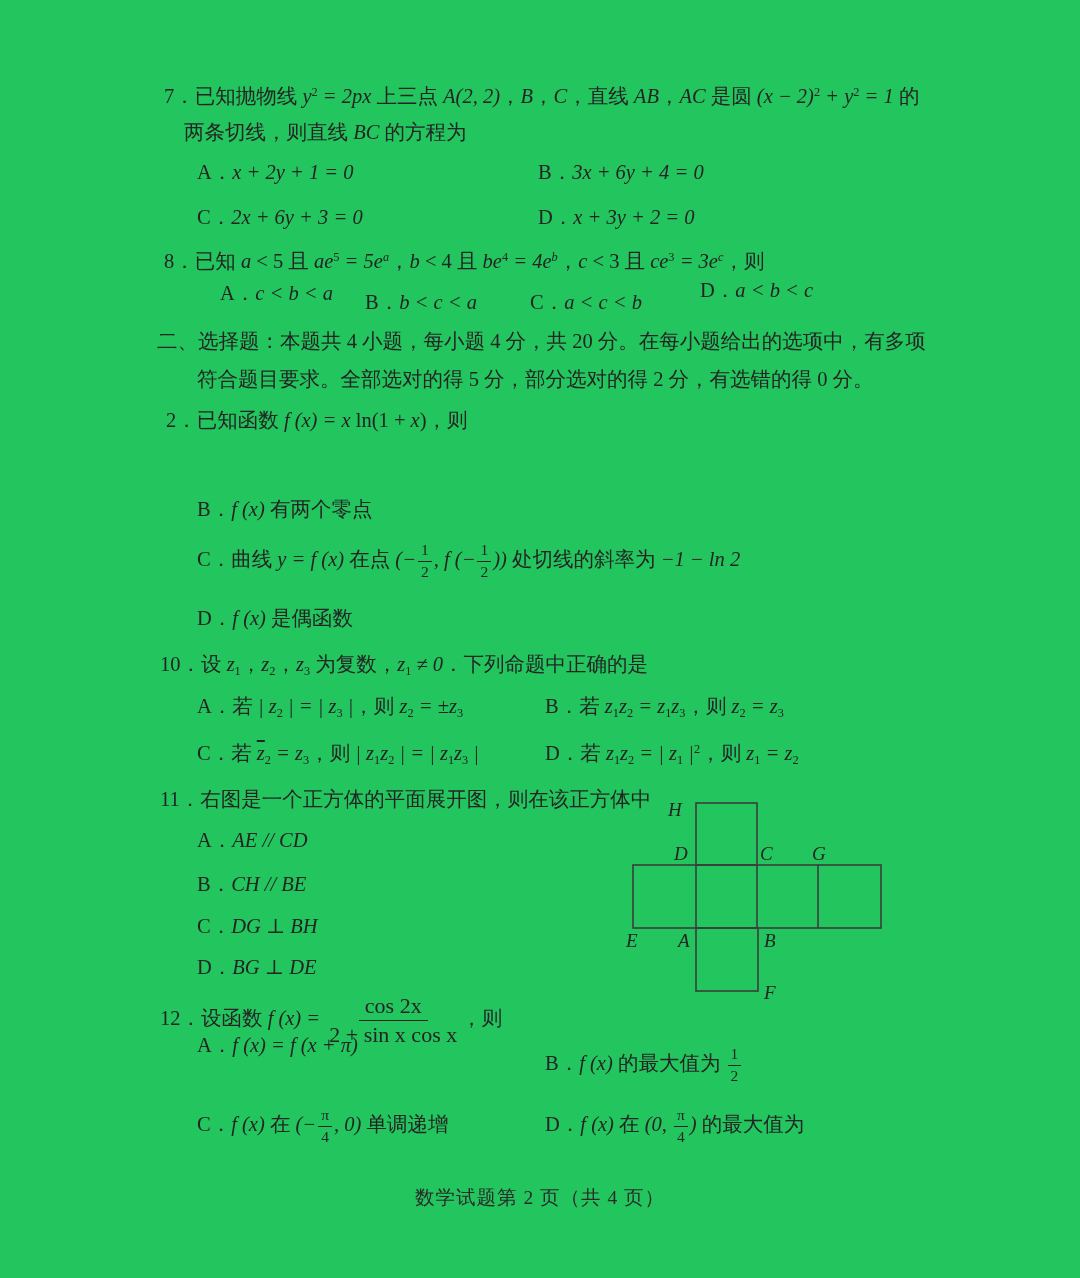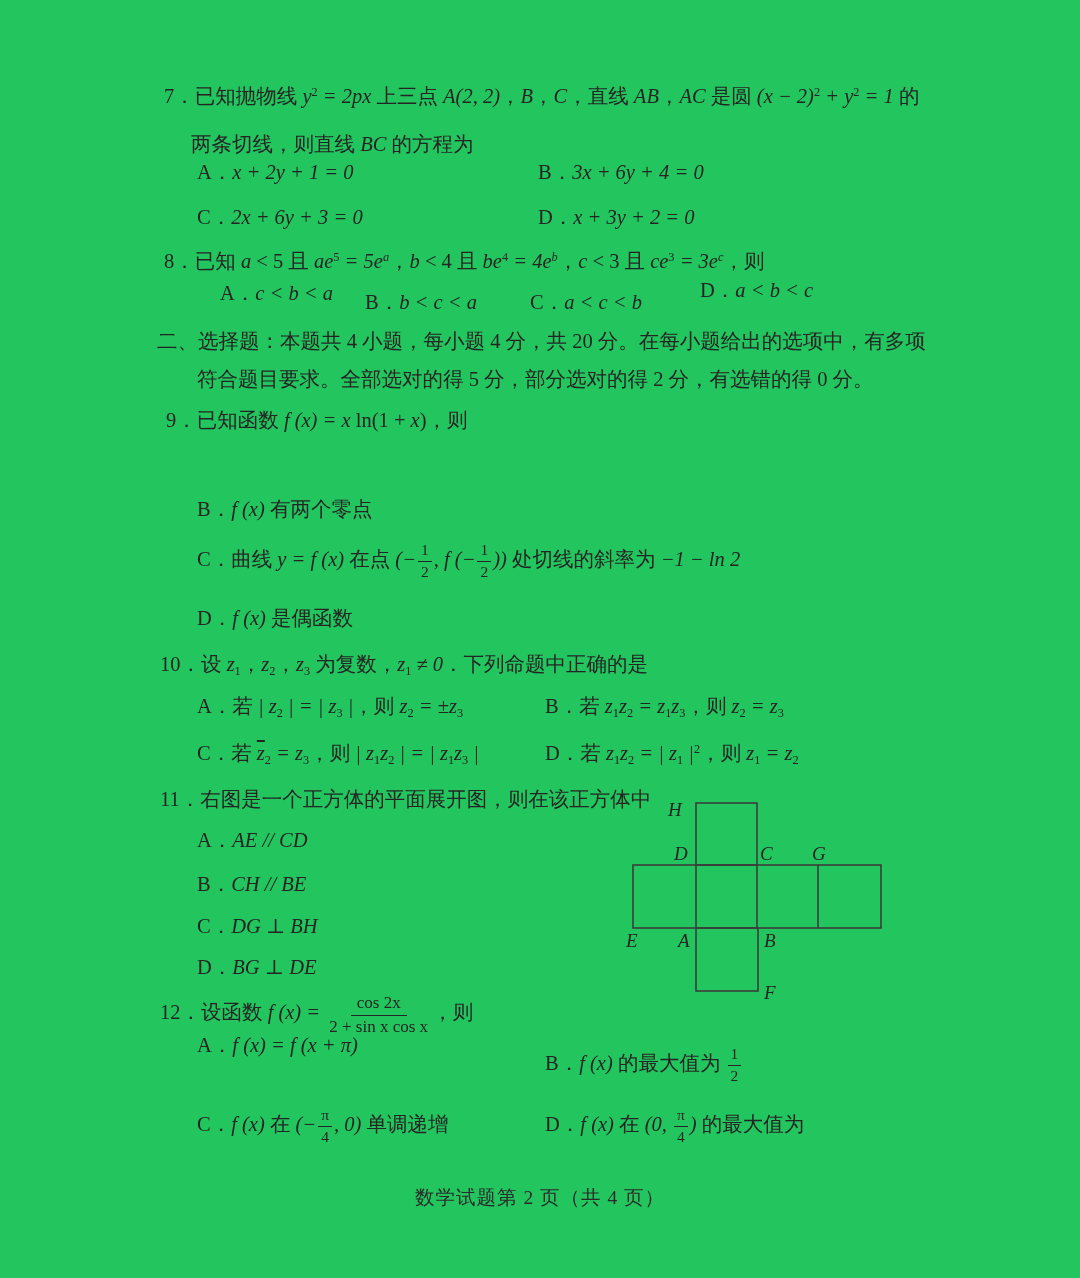--- a/index.html
+++ b/index.html
@@ -24,53 +24,53 @@
   .sub{font-size:0.6em;position:relative;top:0.30em;}
   .ol{text-decoration:overline;}
   .frac{
     display:inline-flex;flex-direction:column;align-items:center;
     vertical-align:middle;
     font-size:15.5px;line-height:1.2;
     margin:0 2px;text-align:center;
   }
   .frac .num{border-bottom:1.3px solid #242424;padding:0 3px 1px;}
   .frac .den{padding-top:1px;}
-  .frac.big{font-size:17px;line-height:1.15;margin:0 4px;}
+  .frac.big{font-size:22px;line-height:1.15;margin:0 4px;}
   .frac.big .num{padding:0 6px 2px;}
   .footer{
     position:absolute;left:0;top:1184px;width:100%;
     text-align:center;font-size:19.5px;color:#2a2a2a;
     letter-spacing:1px;
   }
   .fig{position:absolute;left:622px;top:788px;width:268px;height:216px;}
   .fig svg{display:block;}
   .fig text{font-family:"Liberation Serif","DejaVu Serif",serif;font-style:italic;font-size:19px;fill:#242424;}
 </style>
 </head>
 <body>
 
 <div class="page">
 
   <div class="line" style="left:164px;top:81px;"><span class="sg">7．已知抛物线 </span><span class="sg mi">y</span><span class="sg sup">2</span><span class="sg mi"> = 2px</span><span class="sg"> 上三点 </span><span class="sg mi">A(2, 2)</span><span class="sg">，</span><span class="sg mi">B</span><span class="sg">，</span><span class="sg mi">C</span><span class="sg">，直线 </span><span class="sg mi">AB</span><span class="sg">，</span><span class="sg mi">AC</span><span class="sg"> 是圆 </span><span class="sg mi">(x − 2)</span><span class="sg sup">2</span><span class="sg mi"> + y</span><span class="sg sup">2</span><span class="sg mi"> = 1</span><span class="sg"> 的</span></div>
-  <div class="line" style="left:191px;top:117px;margin-top:12px;"><span class="sg">两条切线，则直线 </span><span class="sg mi">BC</span><span class="sg"> 的方程为</span></div>
+  <div class="line" style="left:184px;top:117px;"><span class="sg">两条切线，则直线 </span><span class="sg mi">BC</span><span class="sg"> 的方程为</span></div>
   <div class="line" style="left:197px;top:157px;"><span class="sg">A．</span><span class="sg mi">x + 2y + 1 = 0</span></div>
   <div class="line" style="left:538px;top:157px;"><span class="sg">B．</span><span class="sg mi">3x + 6y + 4 = 0</span></div>
   <div class="line" style="left:197px;top:202px;"><span class="sg">C．</span><span class="sg mi">2x + 6y + 3 = 0</span></div>
   <div class="line" style="left:538px;top:202px;"><span class="sg">D．</span><span class="sg mi">x + 3y + 2 = 0</span></div>
 
   <div class="line" style="left:164px;top:246px;"><span class="sg">8．已知 </span><span class="sg mi">a</span><span class="sg"> &lt; 5 且 </span><span class="sg mi">ae</span><span class="sg sup">5</span><span class="sg mi"> = 5e</span><span class="sg mi sup">a</span><span class="sg">，</span><span class="sg mi">b</span><span class="sg"> &lt; 4 且 </span><span class="sg mi">be</span><span class="sg sup">4</span><span class="sg mi"> = 4e</span><span class="sg mi sup">b</span><span class="sg">，</span><span class="sg mi">c</span><span class="sg"> &lt; 3 且 </span><span class="sg mi">ce</span><span class="sg sup">3</span><span class="sg mi"> = 3e</span><span class="sg mi sup">c</span><span class="sg">，则</span></div>
   <div class="line" style="left:197px;top:278px;margin-left:23px;"><span class="sg">A．</span><span class="sg mi">c &lt; b &lt; a</span></div>
   <div class="line" style="left:365px;top:287px;"><span class="sg">B．</span><span class="sg mi">b &lt; c &lt; a</span></div>
   <div class="line" style="left:530px;top:287px;"><span class="sg">C．</span><span class="sg mi">a &lt; c &lt; b</span></div>
   <div class="line" style="left:700px;top:275px;"><span class="sg">D．</span><span class="sg mi">a &lt; b &lt; c</span></div>
 
   <div class="line" style="left:157px;top:326px;"><span class="sg">二、选择题：本题共 4 小题，每小题 4 分，共 20 分。在每小题给出的选项中，有多项</span></div>
   <div class="line" style="left:197px;top:364px;"><span class="sg">符合题目要求。全部选对的得 5 分，部分选对的得 2 分，有选错的得 0 分。</span></div>
 
-  <div class="line" style="left:166px;top:405px;"><span class="sg">9．已知函数 </span><span class="sg mi">f (x) = x</span><span class="sg"> ln(1 + </span><span class="sg mi">x</span><span class="sg">)，则</span></div>
+  <div class="line" style="left:166px;top:405px;"><span class="sg">2．已知函数 </span><span class="sg mi">f (x) = x</span><span class="sg"> ln(1 + </span><span class="sg mi">x</span><span class="sg">)，则</span></div>
   <div class="line" style="left:197px;top:494px;"><span class="sg">B．</span><span class="sg mi">f (x)</span><span class="sg"> 有两个零点</span></div>
   <div class="line" style="left:197px;top:541px;"><span class="sg">C．曲线 </span><span class="sg mi">y = f (x)</span><span class="sg"> 在点 </span><span class="sg mi">(−</span><span class="frac"><span class="num">1</span><span class="den">2</span></span><span class="sg mi">, f (−</span><span class="frac"><span class="num">1</span><span class="den">2</span></span><span class="sg mi">))</span><span class="sg"> 处切线的斜率为 </span><span class="sg mi">−1 − ln 2</span></div>
   <div class="line" style="left:197px;top:603px;"><span class="sg">D．</span><span class="sg mi">f (x)</span><span class="sg"> 是偶函数</span></div>
 
   <div class="line" style="left:160px;top:649px;"><span class="sg">10．设 </span><span class="sg mi">z</span><span class="sg sub">1</span><span class="sg">，</span><span class="sg mi">z</span><span class="sg sub">2</span><span class="sg">，</span><span class="sg mi">z</span><span class="sg sub">3</span><span class="sg"> 为复数，</span><span class="sg mi">z</span><span class="sg sub">1</span><span class="sg mi"> ≠ 0</span><span class="sg">．下列命题中正确的是</span></div>
   <div class="line" style="left:197px;top:691px;"><span class="sg">A．若 </span><span class="sg mi">| z</span><span class="sg sub">2</span><span class="sg mi"> | = | z</span><span class="sg sub">3</span><span class="sg mi"> |</span><span class="sg">，则 </span><span class="sg mi">z</span><span class="sg sub">2</span><span class="sg mi"> = ±z</span><span class="sg sub">3</span></div>
   <div class="line" style="left:545px;top:691px;"><span class="sg">B．若 </span><span class="sg mi">z</span><span class="sg sub">1</span><span class="sg mi">z</span><span class="sg sub">2</span><span class="sg mi"> = z</span><span class="sg sub">1</span><span class="sg mi">z</span><span class="sg sub">3</span><span class="sg">，则 </span><span class="sg mi">z</span><span class="sg sub">2</span><span class="sg mi"> = z</span><span class="sg sub">3</span></div>
   <div class="line" style="left:197px;top:738px;"><span class="sg">C．若 </span><span class="sg mi ol">z</span><span class="sg sub">2</span><span class="sg mi"> = z</span><span class="sg sub">3</span><span class="sg">，则 </span><span class="sg mi">| z</span><span class="sg sub">1</span><span class="sg mi">z</span><span class="sg sub">2</span><span class="sg mi"> | = | z</span><span class="sg sub">1</span><span class="sg mi">z</span><span class="sg sub">3</span><span class="sg mi"> |</span></div>
   <div class="line" style="left:545px;top:738px;"><span class="sg">D．若 </span><span class="sg mi">z</span><span class="sg sub">1</span><span class="sg mi">z</span><span class="sg sub">2</span><span class="sg mi"> = | z</span><span class="sg sub">1</span><span class="sg mi"> |</span><span class="sg sup">2</span><span class="sg">，则 </span><span class="sg mi">z</span><span class="sg sub">1</span><span class="sg mi"> = z</span><span class="sg sub">2</span></div>
 

